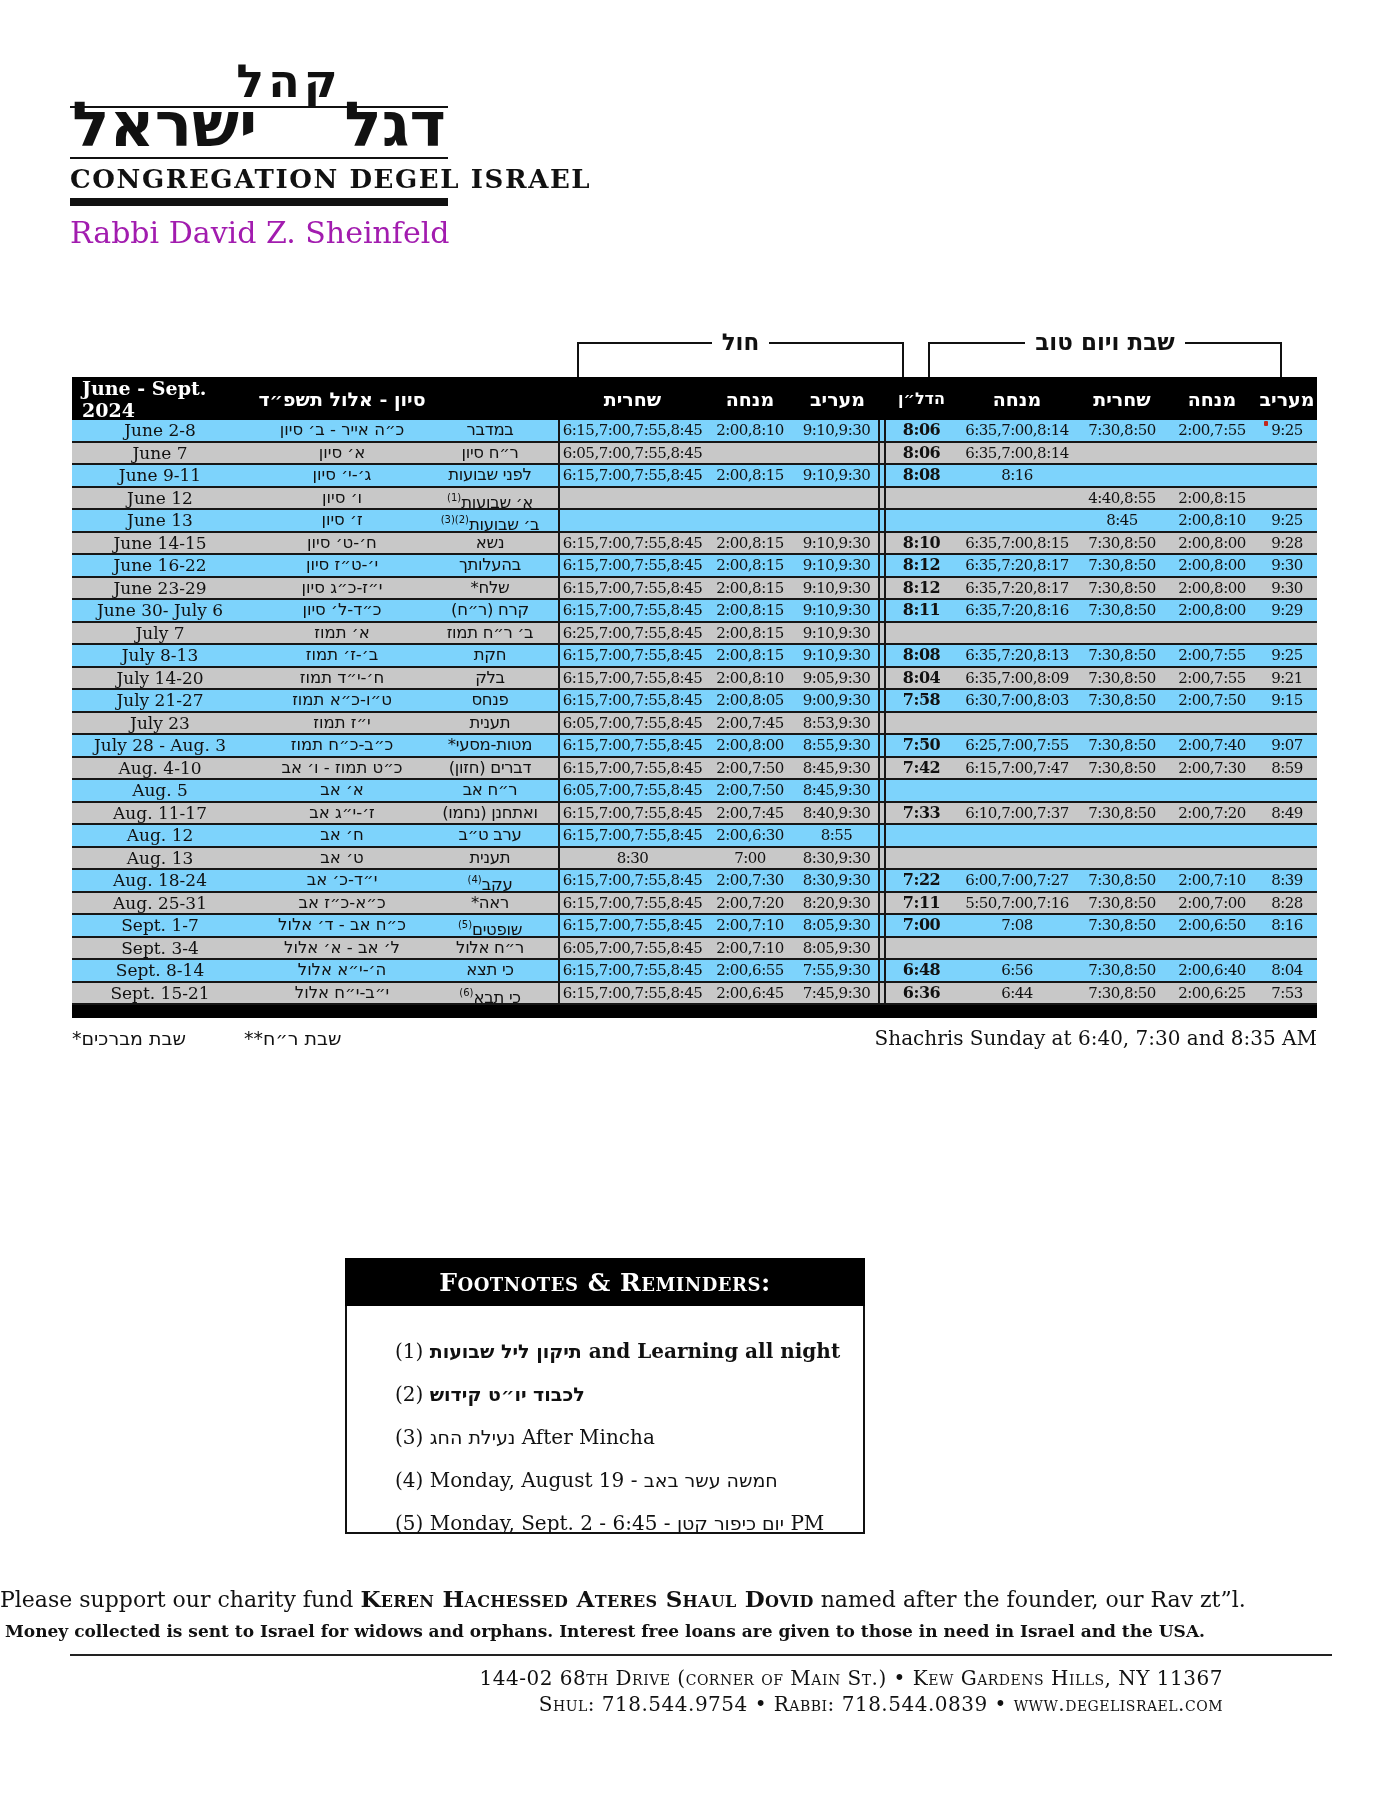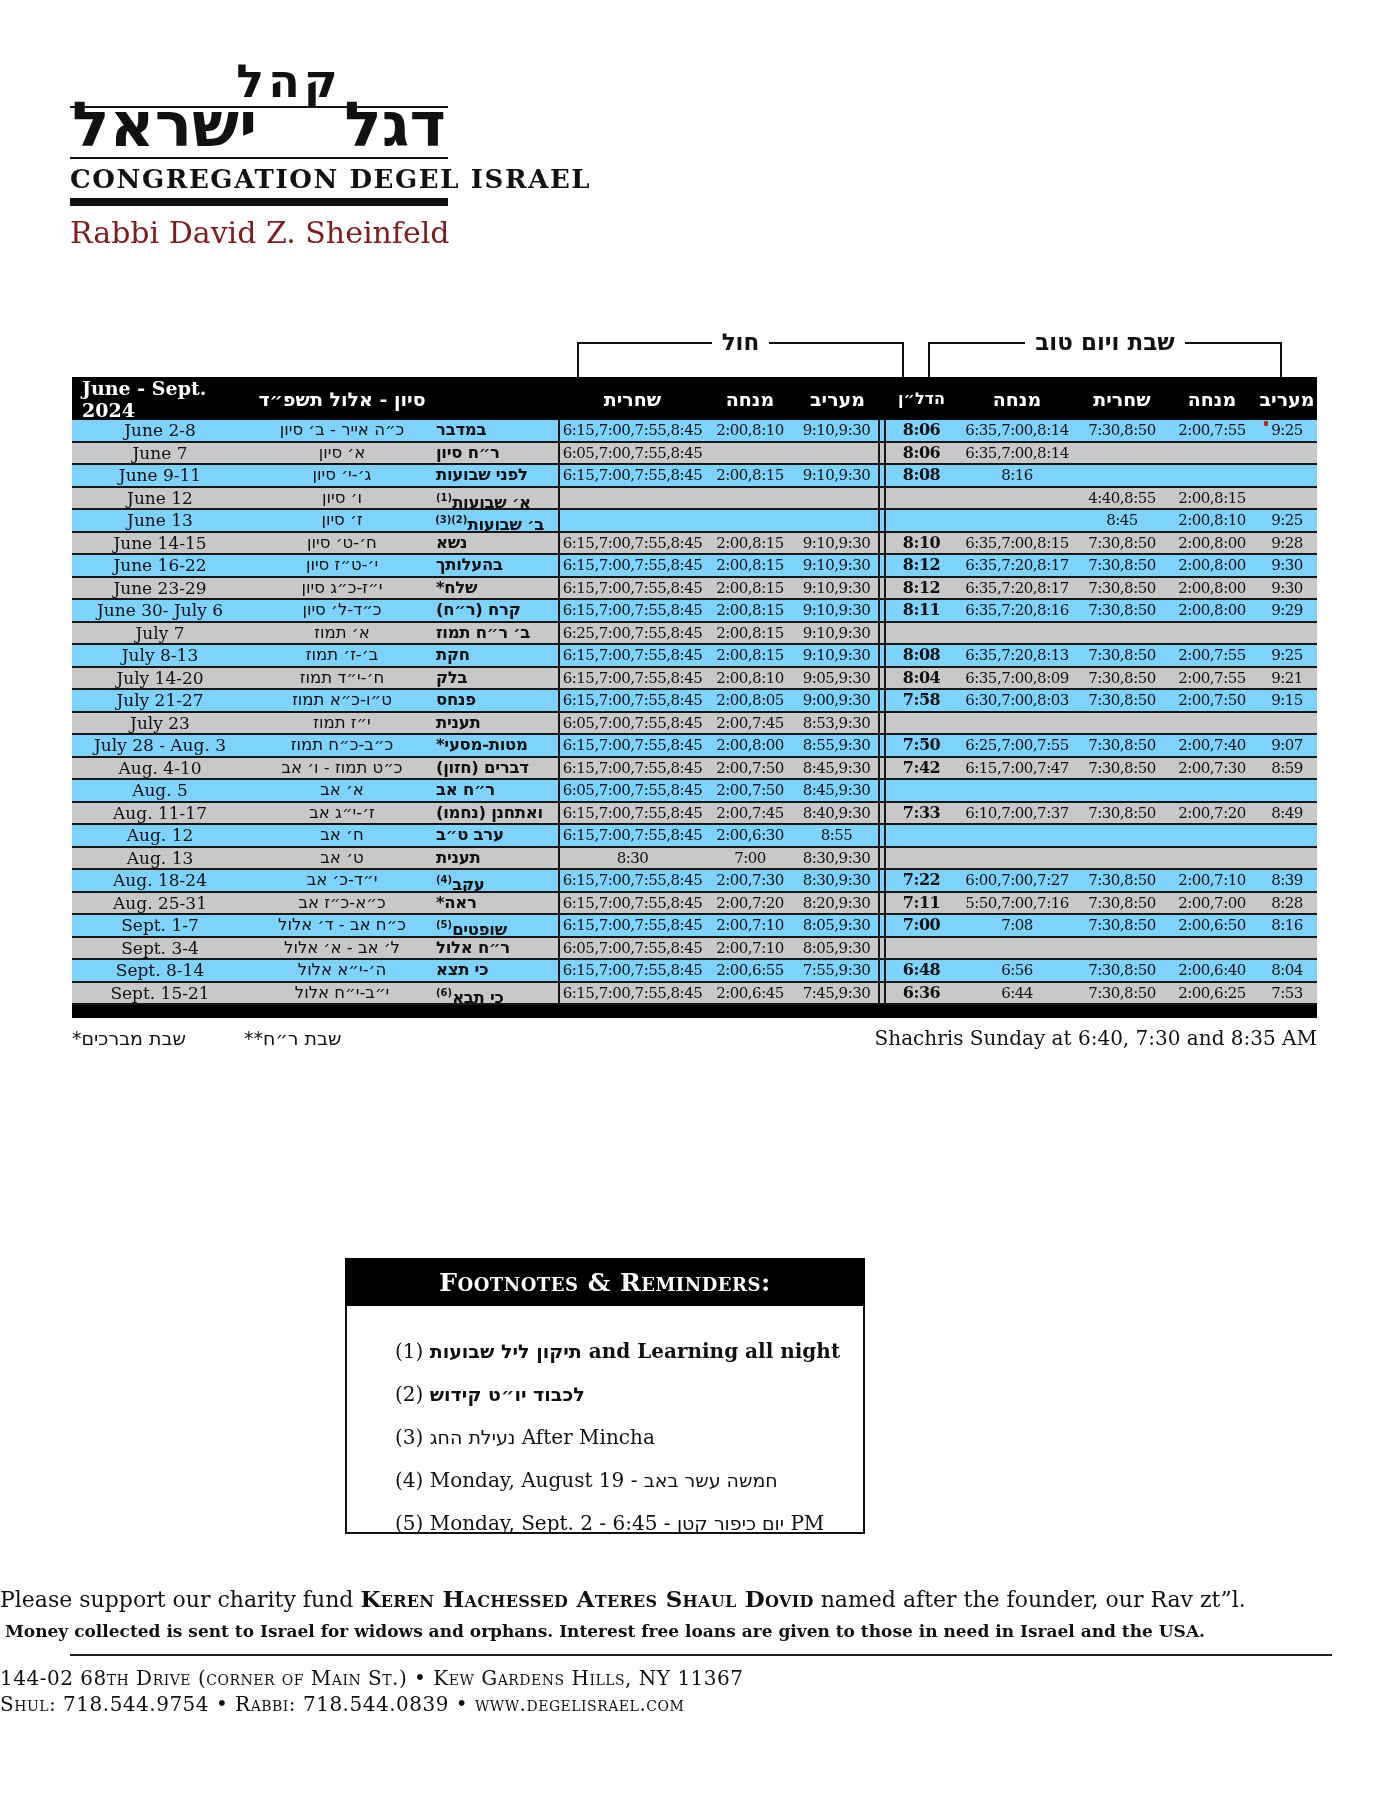--- a/index.html
+++ b/index.html
@@ -8,21 +8,21 @@
 
   
   .logo{position:absolute;left:70px;top:58px;width:378px;}
   .kahal{font-size:46px;font-weight:bold;line-height:1;text-align:center;transform:translateX(30px);
          font-family:"DejaVu Sans",sans-serif;letter-spacing:4px;}
   .lrule{height:2px;background:#111;margin-top:2px;}
   .degel{display:flex;justify-content:space-between;direction:rtl;font-weight:bold;font-size:62px;
          line-height:.95;margin-top:-12px;font-family:"DejaVu Sans",sans-serif;padding:0 2px;}
   .congregation{font-size:26px;font-weight:bold;letter-spacing:1.6px;margin-top:5px;white-space:nowrap;}
   .lbar{height:8px;background:#111;margin-top:4px;}
-  .rabbi{font-size:30px;margin-top:9px;color:#7f1d1d;white-space:nowrap;}
+  .rabbi{font-size:30px;margin-top:9px;color:#a21caf;white-space:nowrap;}
 
   
   .bracket{position:absolute;top:342px;display:flex;align-items:flex-start;height:35px;}
   .bracket .tick{width:2px;height:35px;background:#111;}
   .bracket .bline{flex:1;height:2px;background:#111;margin-top:0;}
   .bracket .blabel{font-weight:bold;font-size:23px;line-height:1;margin-top:-11px;padding:0 10px;
                    font-family:"DejaVu Sans",sans-serif;}
   .bracket.chol{left:577px;width:327px;}
   .bracket.shab{left:928px;width:354px;}
 
@@ -30,21 +30,21 @@
   .schedule{position:absolute;left:72px;top:377px;width:1245px;}
   .thead{display:flex;height:43px;background:#000;color:#fff;align-items:center;}
   .hcell{font-weight:bold;text-align:center;font-size:19px;box-sizing:border-box;}
   .hdate{text-align:left;padding-left:10px;font-size:19px;}
   .row{display:flex;height:22.5px;border-bottom:2px solid #161616;box-sizing:border-box;background:#7dd3fc;}
   .tbody .row:nth-child(even){background:#c8c8c8;}
   .cell{display:block;line-height:20px;text-align:center;box-sizing:border-box;font-size:15px;
         letter-spacing:-0.5px;white-space:nowrap;overflow:hidden;}
   .cell.en{font-size:17px;letter-spacing:0;}
   .cell.heb{font-size:16.5px;letter-spacing:0;font-family:"DejaVu Sans",sans-serif;}
-  .cell.parsha{text-align:left;padding-right:14px;font-weight:bold;font-size:16.5px;letter-spacing:-0.3px;
+  .cell.parsha{text-align:center;padding-right:14px;font-weight:normal;font-size:16.5px;letter-spacing:-0.3px;
                font-family:"DejaVu Sans",sans-serif;}
   .cell.parsha sup{font-size:10px;letter-spacing:0;}
   .c0{width:176px;} .c1{width:188px;} .c2{width:124px;border-right:2px solid #161616;}
   .c3{width:145px;} .c4{width:90px;} .c5{width:85px;border-right:2px solid #161616;}
   .gapcol{width:6px;border-right:2px solid #161616;}
   .c6{width:71px;font-weight:bold;font-size:16px;} .c7{width:120px;} .c8{width:90px;} .c9{width:90px;} .c10{width:60px;}
   .thead .c2,.thead .c5,.thead .gapcol{border-right:none;}
   .tbot{height:13px;background:#000;}
   .speck{position:absolute;left:1264px;top:421px;width:4px;height:5px;background:#c1271d;border-radius:1px;}
 
@@ -61,21 +61,21 @@
   .fnbody{border:2px solid #111;border-top:none;box-sizing:border-box;padding:34px 14px 10px 48px;height:228px;}
   .fnitem{font-size:20px;margin-bottom:21px;line-height:1.1;white-space:nowrap;}
   .fnitem .seg-he{font-family:"DejaVu Sans",sans-serif;font-size:19px;}
   .fnitem .b{font-weight:bold;}
 
   
   .charity{position:absolute;left:0;top:1585px;width:1205px;text-align:right;font-size:22px;white-space:nowrap;}
   .charity .fund{font-weight:bold;font-variant:small-caps;font-size:23px;letter-spacing:.3px;}
   .charity-sub{position:absolute;left:0;top:1621px;width:1205px;text-align:right;font-size:17px;font-weight:bold;}
   .hrule{position:absolute;left:70px;top:1654px;width:1262px;height:2px;background:#222;}
-  .contact{position:absolute;left:0;width:1205px;text-align:left;font-variant:small-caps;
+  .contact{position:absolute;left:18px;width:1205px;text-align:right;font-variant:small-caps;
            font-size:20px;letter-spacing:.5px;}
   .addr{top:1666px;} .phones{top:1692px;}
 </style>
 </head>
 <body>
 
 <div class="page">
 
   <div class="logo">
     <div class="kahal">קהל</div>

